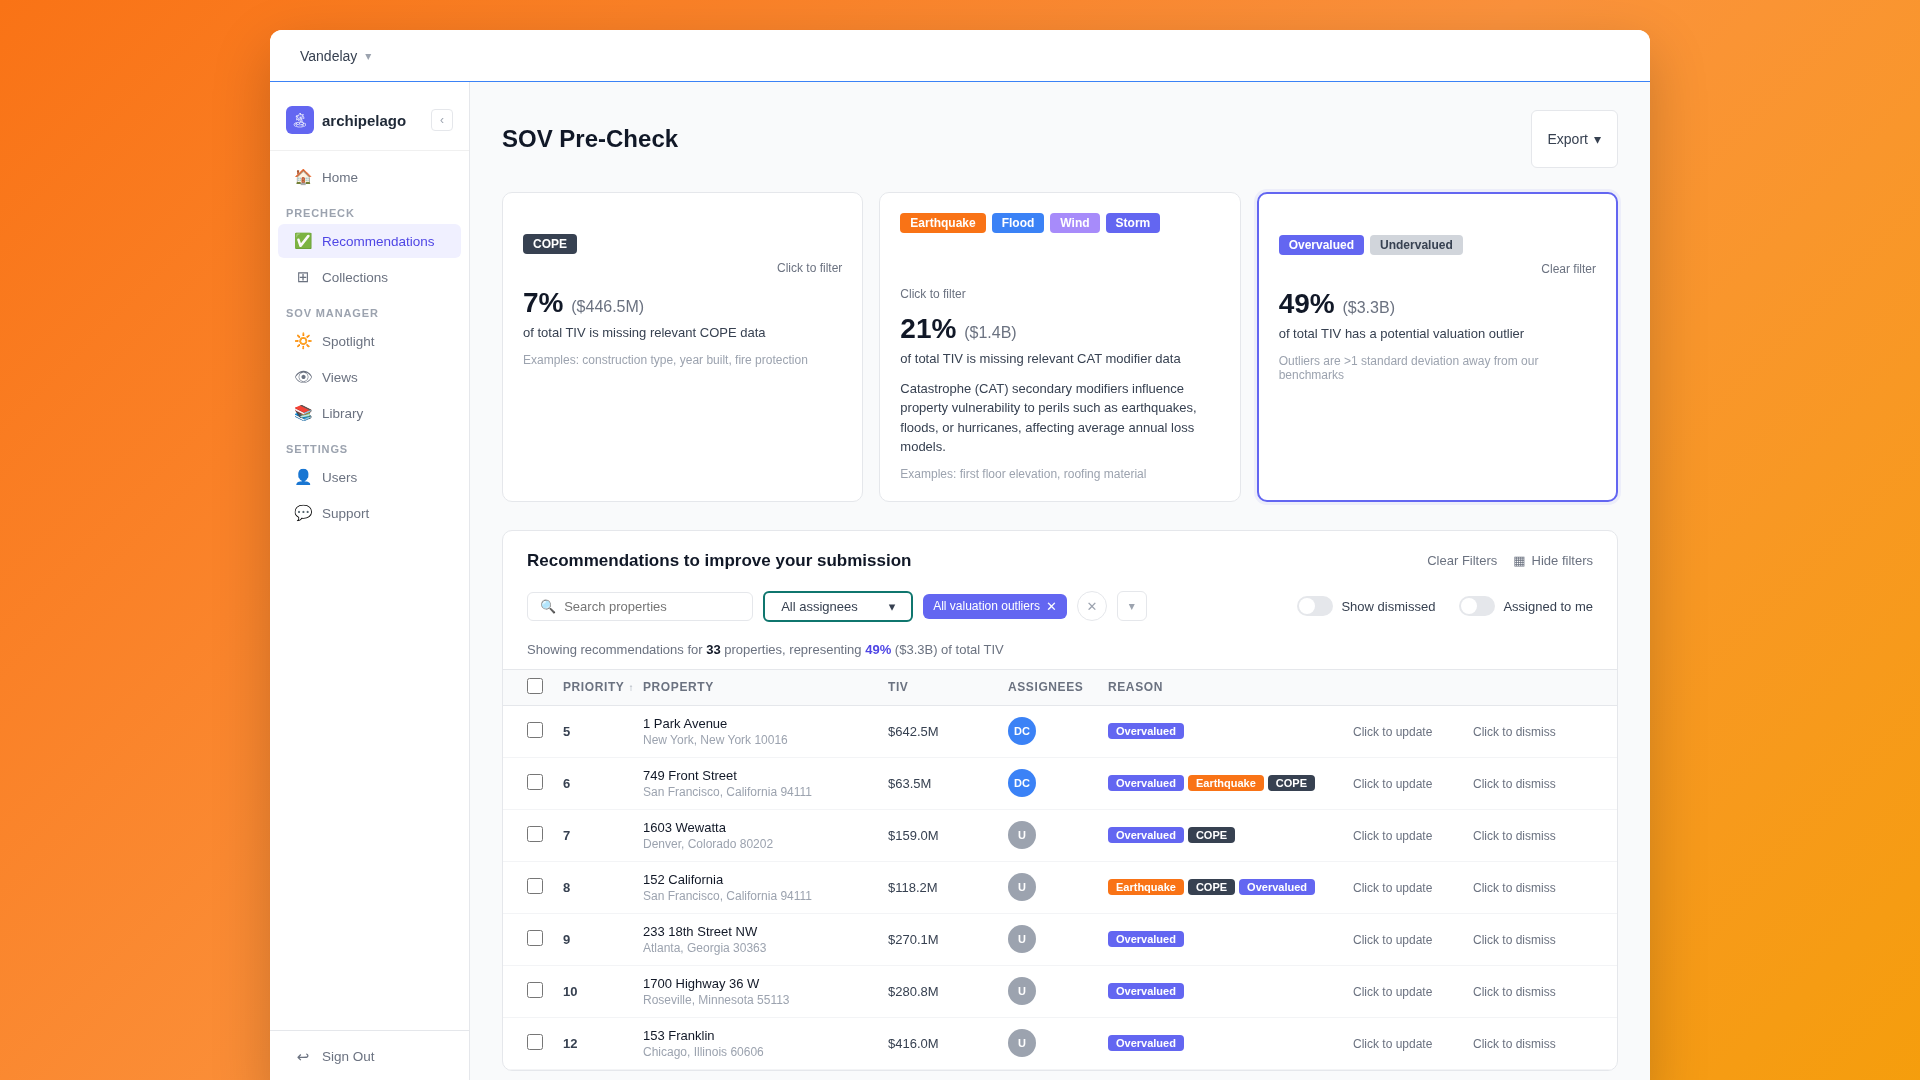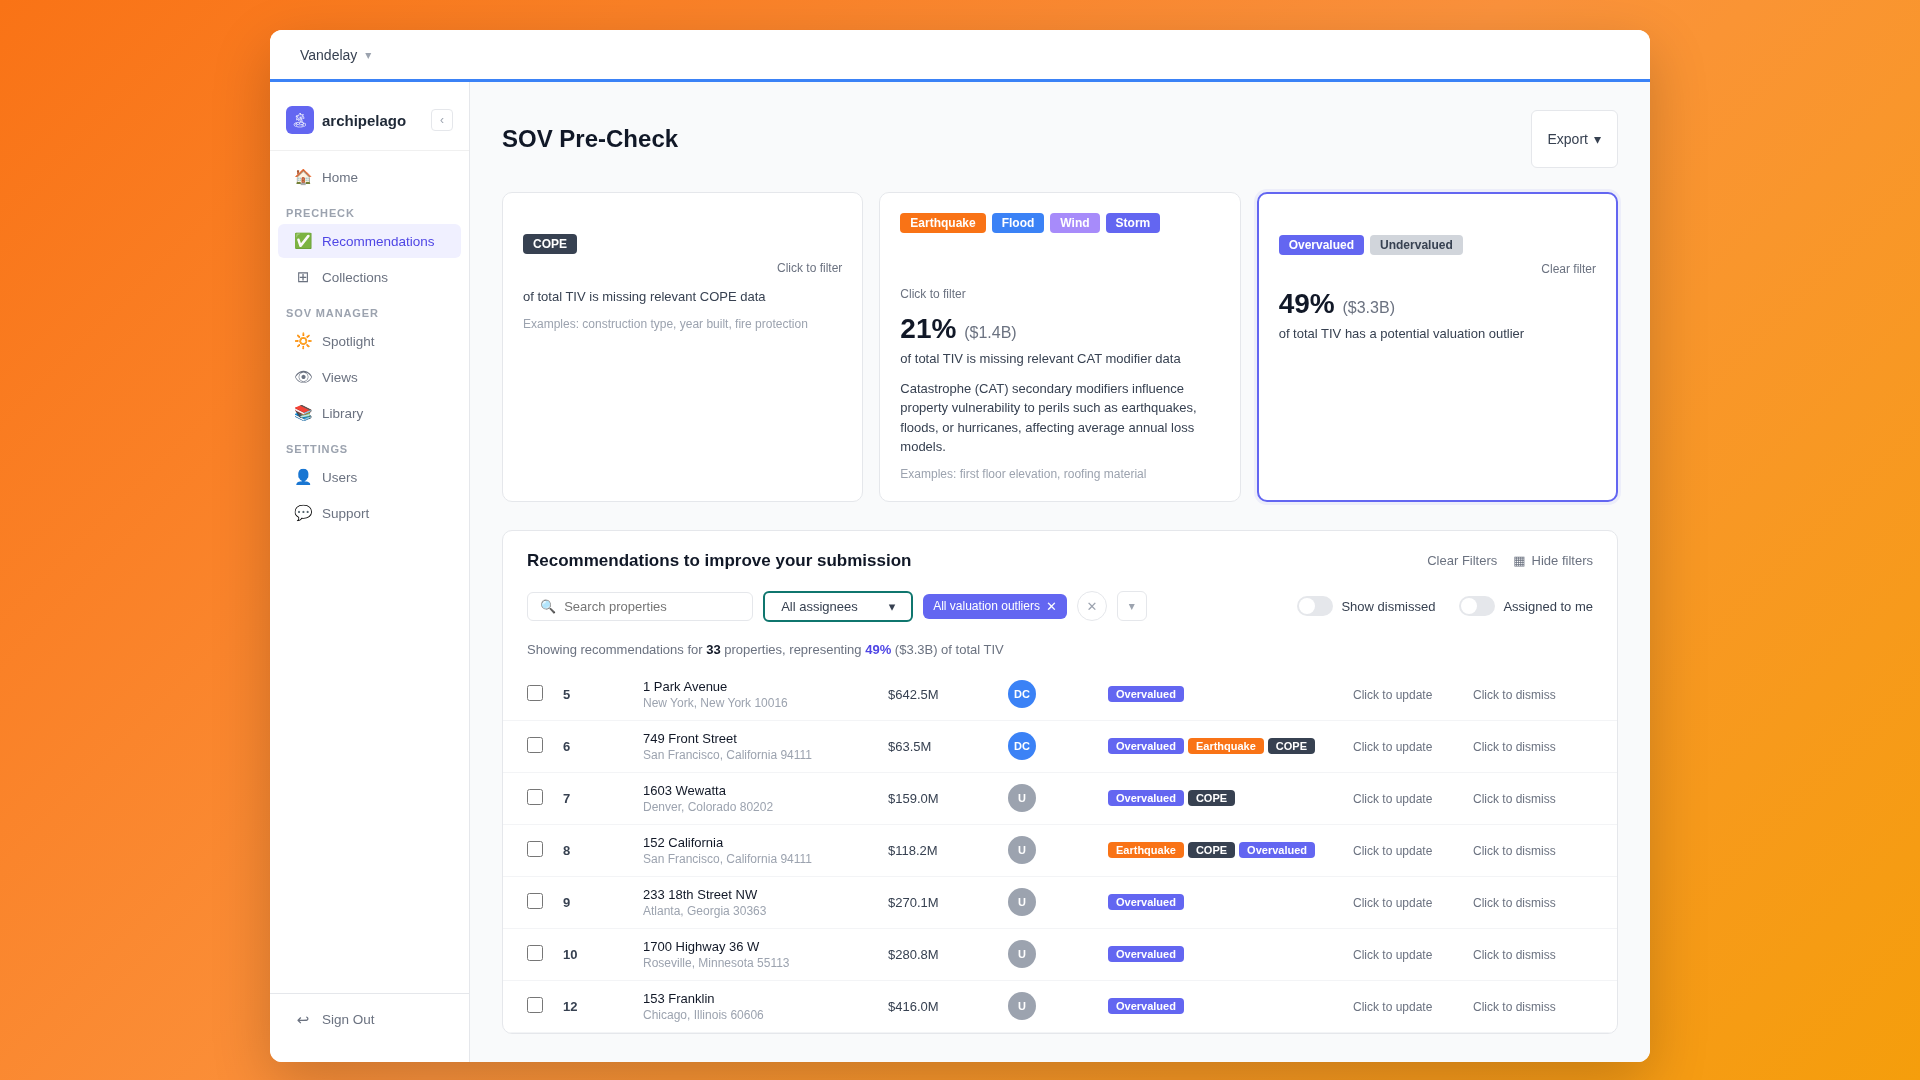--- a/index.html
+++ b/index.html
@@ -17,21 +17,21 @@
       border-radius: 12px;
       width: 1380px;
       min-height: 960px;
       display: flex;
       flex-direction: column;
       overflow: hidden;
       box-shadow: 0 20px 60px rgba(0,0,0,0.2);
     }
     .top-bar {
       background: #fff;
-      border-bottom: 3px solid #3b82f6;
+      border-bottom: 1px solid #3b82f6;
       padding: 4px 20px;
       height: 52px;
       display: flex;
       align-items: center;
     }
     .org-selector {
       display: flex;
       align-items: center;
       gap: 8px;
       cursor: pointer;
@@ -529,20 +529,21 @@
 
       <div class="summary-cards">
 
         <div class="summary-card">
           <div class="card-tags">
             <div class="card-tags-left">
               <span class="tag tag-cope">COPE</span>
             </div>
             <span class="filter-link">Click to filter</span>
           </div>
+          <div class="card-stat">7% <span>($446.5M)</span></div>
           <div class="card-desc">of total TIV is missing relevant COPE data</div>
           <div class="card-example">Examples: construction type, year built, fire protection</div>
         </div>
 
         <div class="summary-card">
           <div class="card-tags">
             <div class="card-tags-left">
               <span class="tag tag-earthquake">Earthquake</span>
               <span class="tag tag-flood">Flood</span>
               <span class="tag tag-wind">Wind</span>
@@ -559,20 +560,21 @@
         <div class="summary-card active-card">
           <div class="card-tags">
             <div class="card-tags-left">
               <span class="tag tag-overvalued">Overvalued</span>
               <span class="tag tag-undervalued">Undervalued</span>
             </div>
             <span class="filter-link">Clear filter</span>
           </div>
           <div class="card-stat">49% <span>($3.3B)</span></div>
           <div class="card-desc">of total TIV has a potential valuation outlier</div>
+          <div class="card-example">Outliers are &gt;1 standard deviation away from our benchmarks</div>
         </div>
       </div>
 
       <div class="recommendations-section">
         <div class="rec-header">
           <h2 class="rec-title">Recommendations to improve your submission</h2>
           <div class="rec-actions">
             <button class="clear-filters-btn">Clear Filters</button>
             <button class="hide-filters-btn">
               <span>▦</span>
@@ -606,20 +608,32 @@
               <div class="toggle"></div>
               <span class="toggle-label">Assigned to me</span>
             </div>
           </div>
         </div>
 
         <div class="showing-text">
           Showing recommendations for <strong>33</strong> properties, representing <span class="pct">49%</span> ($3.3B) of total TIV
         </div>
 
+        <div class="table-header">
+          <div class="td"><input type="checkbox" class="checkbox" style=""></div>
+          <div class="th">
+            Priority <span class="sort-icon">↑</span>
+          </div>
+          <div class="th">Property</div>
+          <div class="th">TIV</div>
+          <div class="th">Assignees</div>
+          <div class="th">Reason</div>
+          <div class="th"></div>
+          <div class="th"></div>
+        </div>
 
         <div>
 
           <div class="table-row">
             <div class="td"><input type="checkbox" class="checkbox" style=""></div>
             <div class="td priority-num">5</div>
             <div class="td">
               <div class="property-name">1 Park Avenue</div>
               <div class="property-address">New York, New York 10016</div>
             </div>

